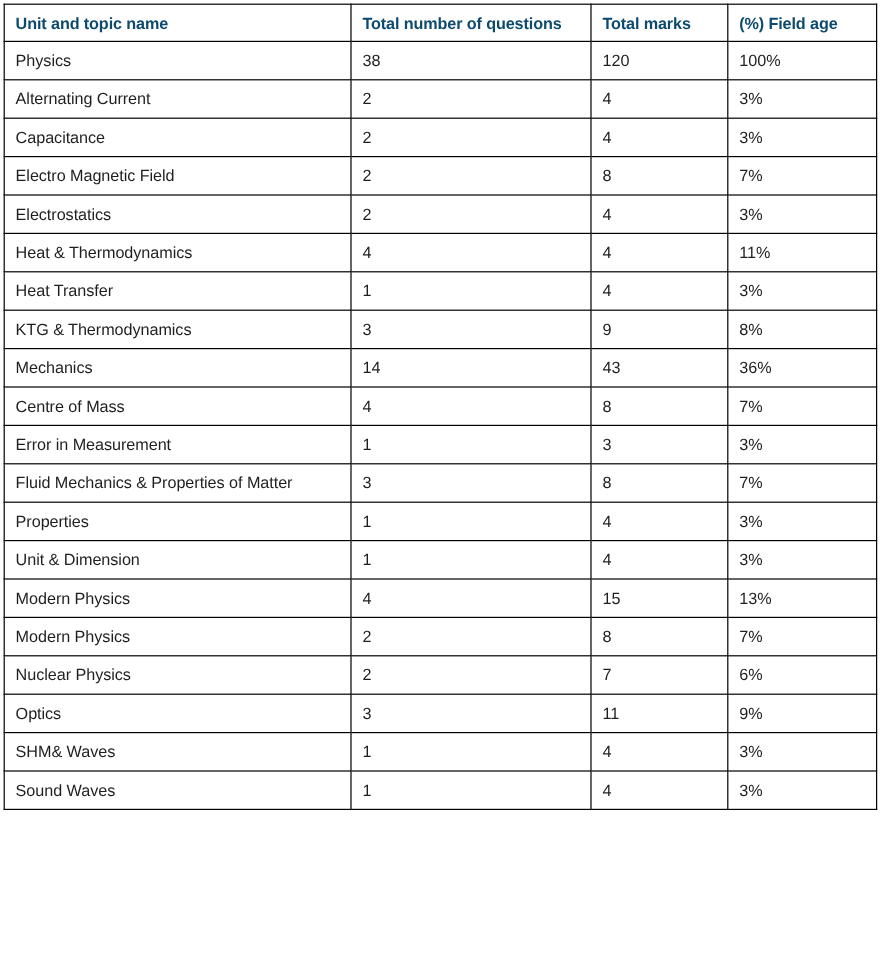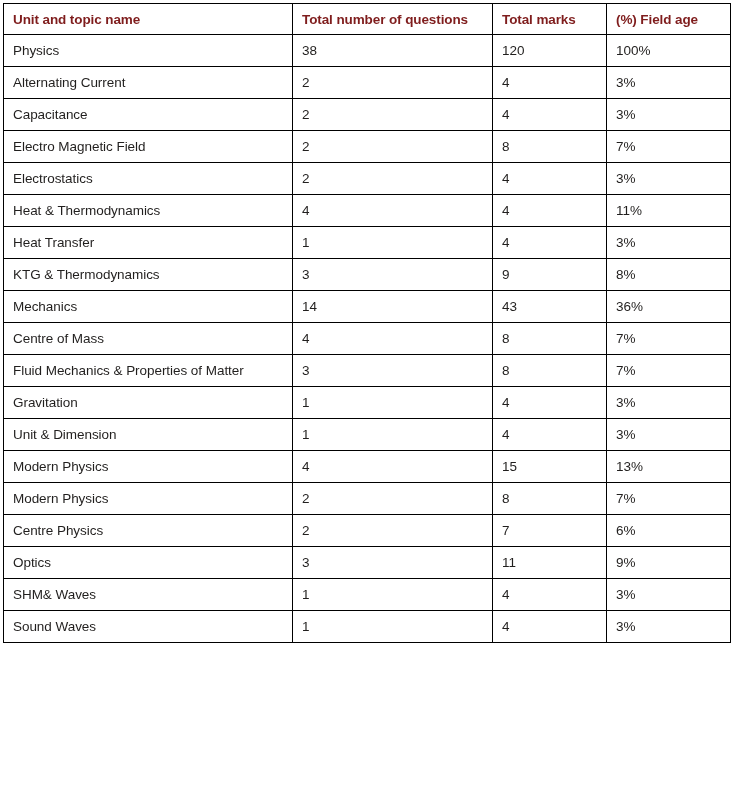--- a/index.html
+++ b/index.html
@@ -38,21 +38,21 @@
     padding: 0 0 0 9px;
     text-align: left;
     vertical-align: middle;
     overflow: hidden;
     white-space: nowrap;
   }
 
   table.syllabus-table thead th {
     font-size: 13.5px;
     font-weight: bold;
-    color: #7f1d1d;
+    color: #0c4a6e;
     letter-spacing: -0.1px;
     height: 30px;
   }
 
   table.syllabus-table tbody td {
     font-size: 13.5px;
     font-weight: normal;
     color: #211f1e;
     letter-spacing: -0.05px;
   }
@@ -135,27 +135,33 @@
           <td class="cell-num">43</td>
           <td class="cell-num">36%</td>
         </tr>
         <tr>
           <td>Centre of Mass</td>
           <td class="cell-num">4</td>
           <td class="cell-num">8</td>
           <td class="cell-num">7%</td>
         </tr>
         <tr>
+          <td>Error in Measurement</td>
+          <td class="cell-num">1</td>
+          <td class="cell-num">3</td>
+          <td class="cell-num">3%</td>
+        </tr>
+        <tr>
           <td>Fluid Mechanics &amp; Properties of Matter</td>
           <td class="cell-num">3</td>
           <td class="cell-num">8</td>
           <td class="cell-num">7%</td>
         </tr>
         <tr>
-          <td>Gravitation</td>
+          <td>Properties</td>
           <td class="cell-num">1</td>
           <td class="cell-num">4</td>
           <td class="cell-num">3%</td>
         </tr>
         <tr>
           <td>Unit &amp; Dimension</td>
           <td class="cell-num">1</td>
           <td class="cell-num">4</td>
           <td class="cell-num">3%</td>
         </tr>
@@ -165,21 +171,21 @@
           <td class="cell-num">15</td>
           <td class="cell-num">13%</td>
         </tr>
         <tr>
           <td>Modern Physics</td>
           <td class="cell-num">2</td>
           <td class="cell-num">8</td>
           <td class="cell-num">7%</td>
         </tr>
         <tr>
-          <td>Centre Physics</td>
+          <td>Nuclear Physics</td>
           <td class="cell-num">2</td>
           <td class="cell-num">7</td>
           <td class="cell-num">6%</td>
         </tr>
         <tr>
           <td>Optics</td>
           <td class="cell-num">3</td>
           <td class="cell-num">11</td>
           <td class="cell-num">9%</td>
         </tr>

